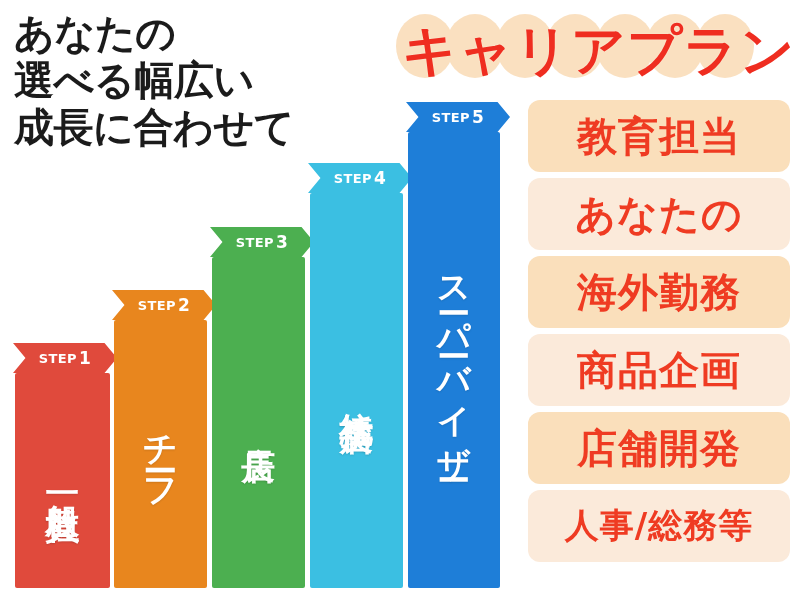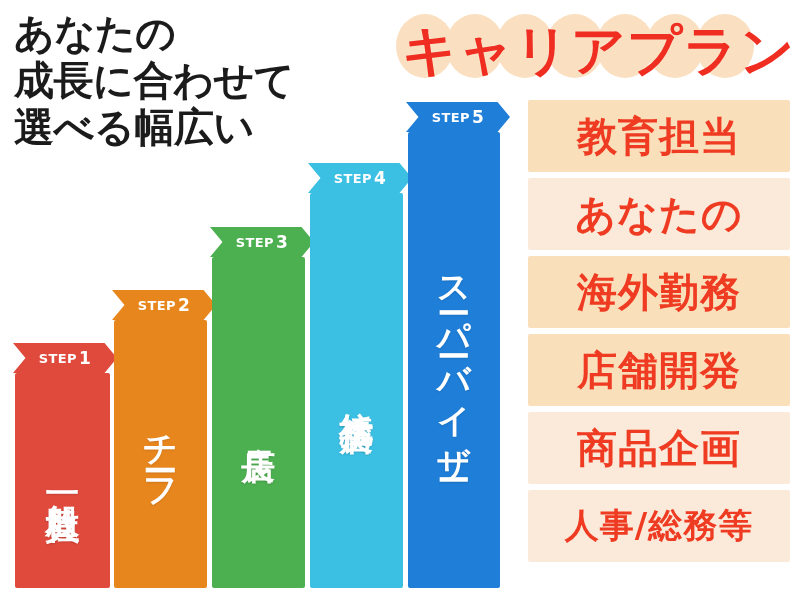--- a/index.html
+++ b/index.html
@@ -47,38 +47,38 @@
     position:absolute;left:-2px;height:30px;width:104px;
     display:flex;align-items:center;justify-content:center;
     color:#fff;font-size:13px;font-weight:700;letter-spacing:.4px;
     clip-path:polygon(0 0,88% 0,100% 50%,88% 100%,0 100%,12% 50%);
   }
   .badge .sn{font-size:17px;font-weight:700;margin-left:2px;}
 
   
   .plist{position:absolute;left:528px;top:100px;width:262px;}
   .pitem{
-    height:72px;margin-bottom:6px;border-radius:2px;
+    height:72px;margin-bottom:6px;border-radius:12px;
     display:flex;align-items:center;justify-content:center;
     color:#ef3b22;font-weight:700;font-size:40px;letter-spacing:1px;
     white-space:nowrap;
   }
   .pitem.alt{background:#fbeada;}
   .pitem.main{background:#fadfbb;}
   .pitem.small{font-size:34px;}
 </style>
 </head>
 <body>
 
 <div id="stage">
 
   <div class="headline">
     <div>あなたの</div>
+    <div>選べる幅広い</div>
     <div>成長に合わせて</div>
-    <div>選べる幅広い</div>
   </div>
 
   <div class="titlewrap">
     <div class="titleblobs">
       <span class="blob"></span>
         <span class="blob"></span>
         <span class="blob"></span>
       <span class="blob"></span>
         <span class="blob"></span>
         <span class="blob"></span>
@@ -138,24 +138,24 @@
   <div class="plist" id="plist">
       <div class="pitem main" style="color: rgb(239, 59, 34);">
         <span>教育担当</span>
       </div>
       <div class="pitem alt" style="color: rgb(239, 59, 34);">
         <span>あなたの</span>
       </div>
       <div class="pitem main" style="color: rgb(239, 59, 34);">
         <span>海外勤務</span>
       </div>
+      <div class="pitem alt" style="color: rgb(239, 59, 34);">
+        <span>商品企画</span>
+      </div>
       <div class="pitem main" style="color: rgb(239, 59, 34);">
         <span>店舗開発</span>
-      </div>
-      <div class="pitem alt" style="color: rgb(239, 59, 34);">
-        <span>商品企画</span>
       </div>
       <div class="pitem alt small" style="color: rgb(239, 59, 34);">
         <span>人事/総務等</span>
       </div>
     </div>
 
 </div>
 
 </body></html>

